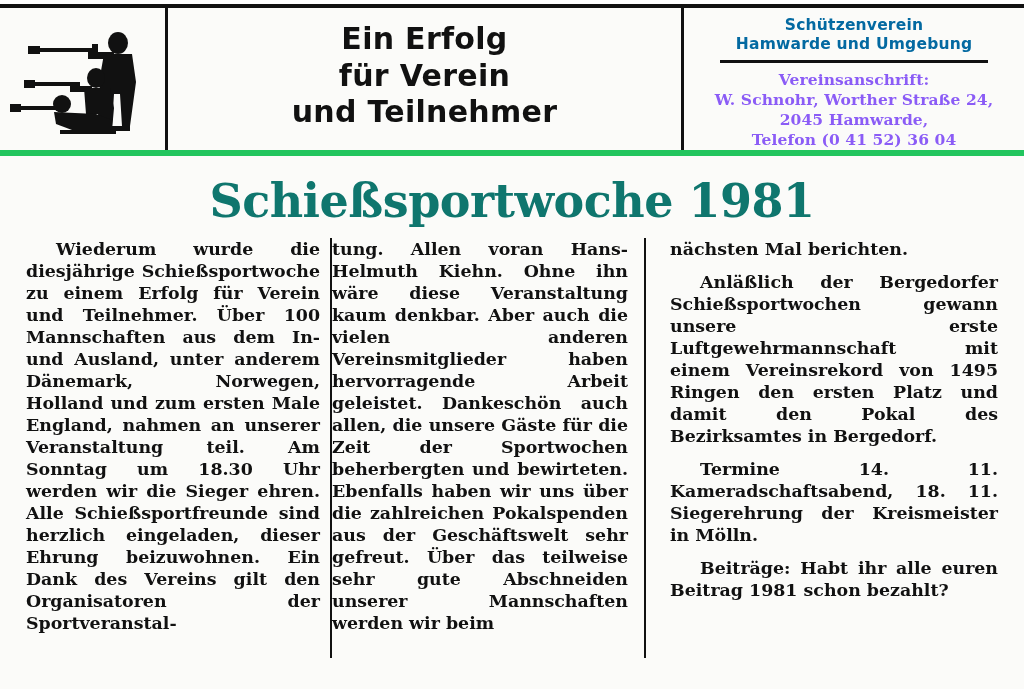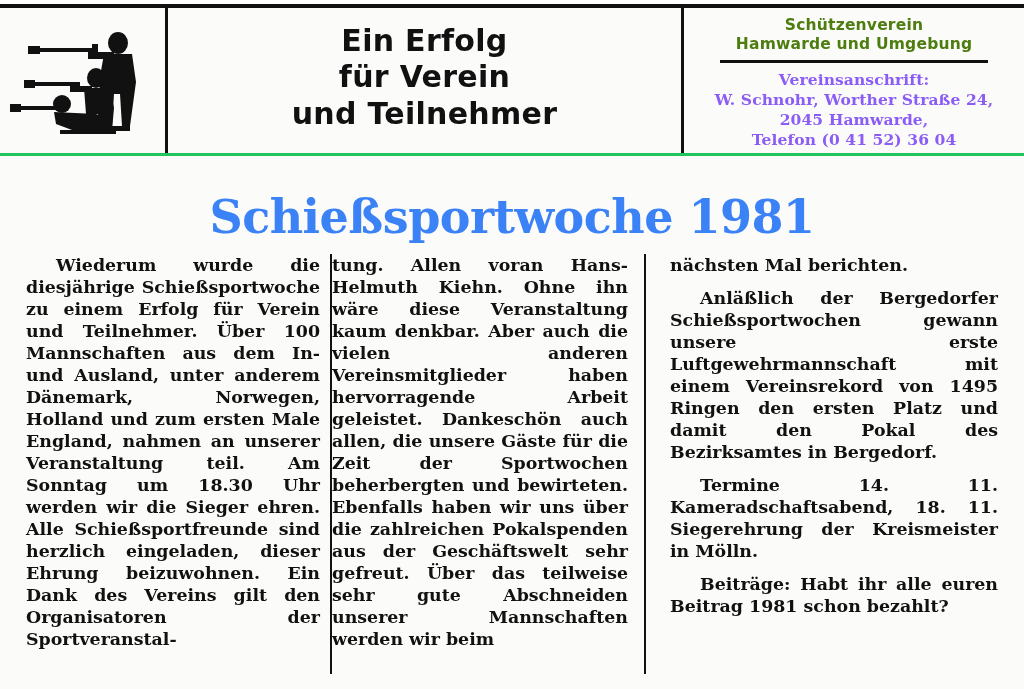--- a/index.html
+++ b/index.html
@@ -20,21 +20,21 @@
     height: 689px;
     background: #fbfbf9;
     box-sizing: border-box;
   }
 
   
   .masthead {
     display: flex;
     align-items: stretch;
     border-top: 4px solid #111;
-    border-bottom: 3px solid #22c55e;
+    border-bottom: 6px solid #22c55e;
     height: 152px;
     box-sizing: border-box;
     margin-top: 4px;
   }
   .masthead-logo {
     width: 168px;
     border-right: 3px solid #111;
     box-sizing: border-box;
     position: relative;
     overflow: hidden;
@@ -64,21 +64,21 @@
     width: 340px;
     box-sizing: border-box;
     padding: 8px 10px 6px 10px;
     text-align: center;
   }
   .club-name {
     font-family: "DejaVu Sans", sans-serif;
     font-weight: bold;
     font-size: 15.5px;
     line-height: 1.2;
-    color: #4d7c0f;
+    color: #0369a1;
     padding-bottom: 4px;
     letter-spacing: 0.2px;
   }
   .club-rule {
     border-bottom: 3px solid #111;
     width: 84%;
     margin: 3px auto 7px auto;
   }
   .club-addr {
     font-family: "DejaVu Serif", serif;
@@ -90,22 +90,22 @@
   }
 
   
   .headline {
     text-align: center;
     font-family: "DejaVu Serif", serif;
     font-weight: bold;
     font-size: 46px;
     line-height: 1;
     letter-spacing: -0.5px;
-    padding: 38px 0 14px 0;
-    color: #3b82f6;
+    padding: 22px 0 14px 0;
+    color: #0f766e;
   }
 
   
   .columns {
     display: flex;
     padding: 0 26px 0 26px;
     box-sizing: border-box;
     height: 420px;
   }
   .col {

